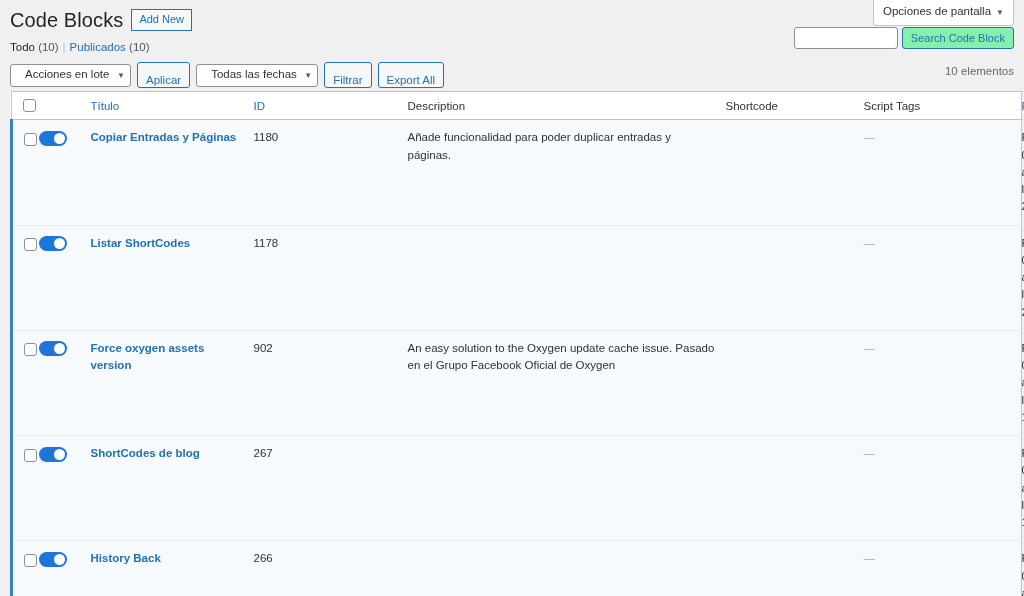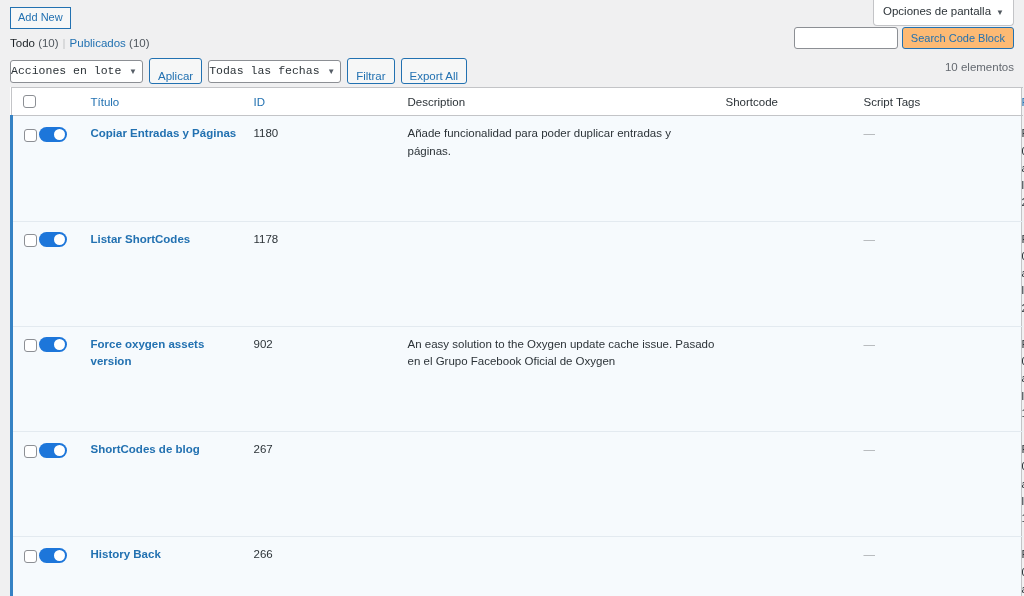--- a/index.html
+++ b/index.html
@@ -110,21 +110,21 @@
     color: #2c3338;
     outline: none;
   }
   .search-submit {
     height: 22px;
     font-size: 11px;
     line-height: 1;
     padding: 0 8px;
     border: 1px solid #2271b1;
     border-radius: 3px;
-    background: #fdba74;
+    background: #86efac;
     color: #2271b1;
     cursor: pointer;
     white-space: nowrap;
   }
 
   
   .tablenav {
     position: relative;
     height: 32px;
     margin-top: 6px;
@@ -142,22 +142,22 @@
   }
   select.wp-select {
     appearance: none;
     -webkit-appearance: none;
     height: 23px;
     border: 1px solid #8c8f94;
     border-radius: 3px;
     background: #fff;
     color: #2c3338;
     font-size: 11.5px;
-    font-family: Liberation Mono, monospace;
-    padding: 0 20px 0 0;
+    font-family: Liberation Sans, sans-serif;
+    padding: 0 20px 0 14px;
     line-height: 1;
     cursor: pointer;
   }
   .select-wrap .caret {
     position: absolute;
     right: 6px;
     pointer-events: none;
     font-size: 8px;
     color: #555d66;
   }
@@ -285,20 +285,21 @@
 <body>
 
 <div class="wrap">
 
   <div class="screen-options">
     <span>Opciones de pantalla</span>
     <span class="caret">▼</span>
   </div>
 
   <div class="page-head">
+    <h1 class="page-title">Code Blocks</h1>
     <a class="page-action-btn" href="#">Add New</a>
   </div>
 
   <div class="search-box">
     <input class="search-input" type="search" value="" placeholder="" style="">
     <button class="search-submit">Search Code Block</button>
   </div>
 
   <ul class="subsubsub">
     <li>

